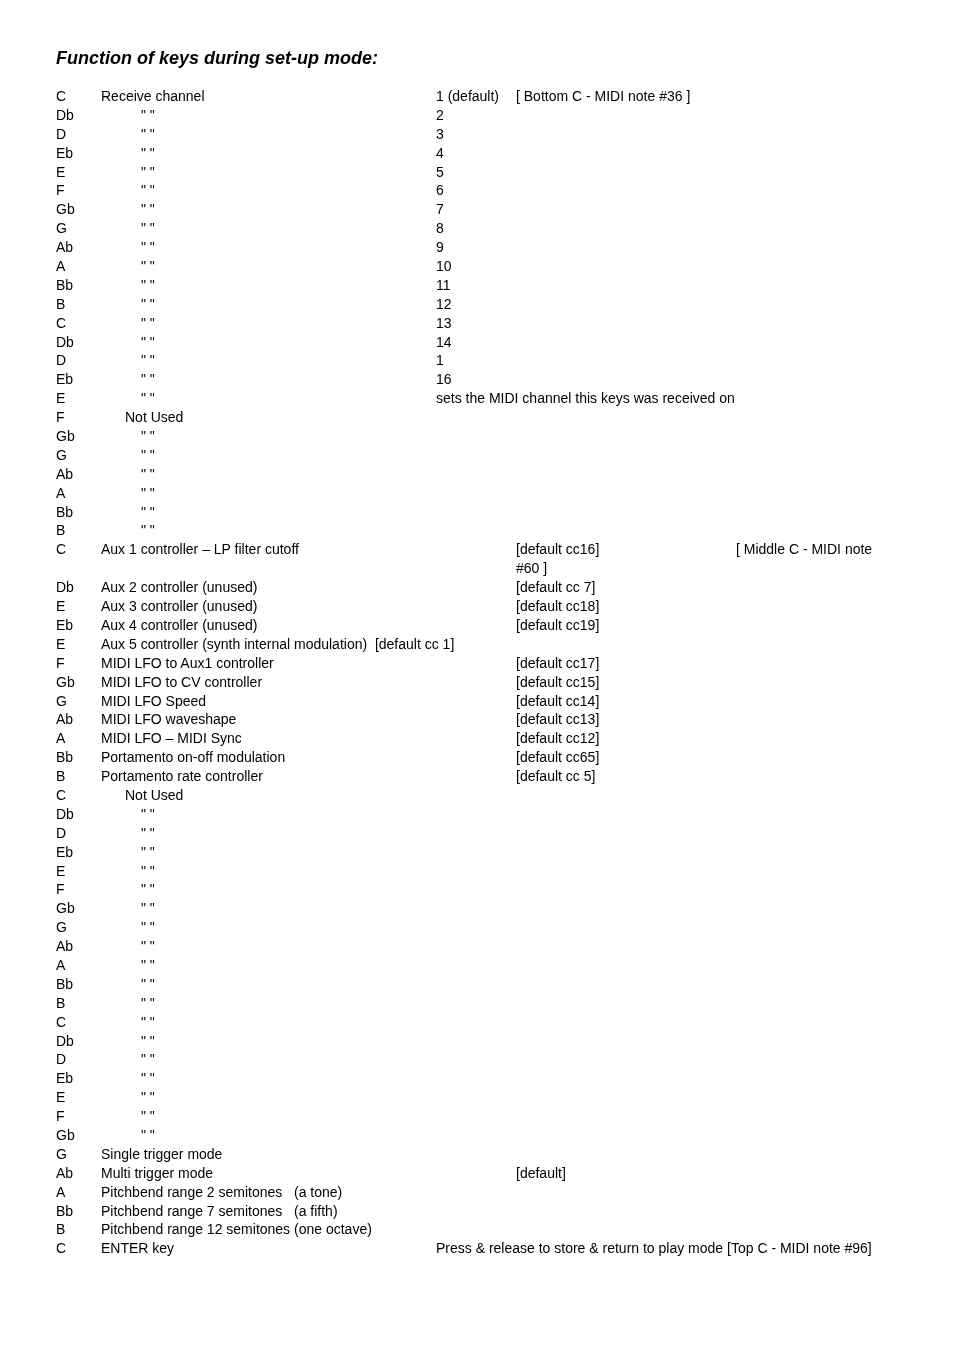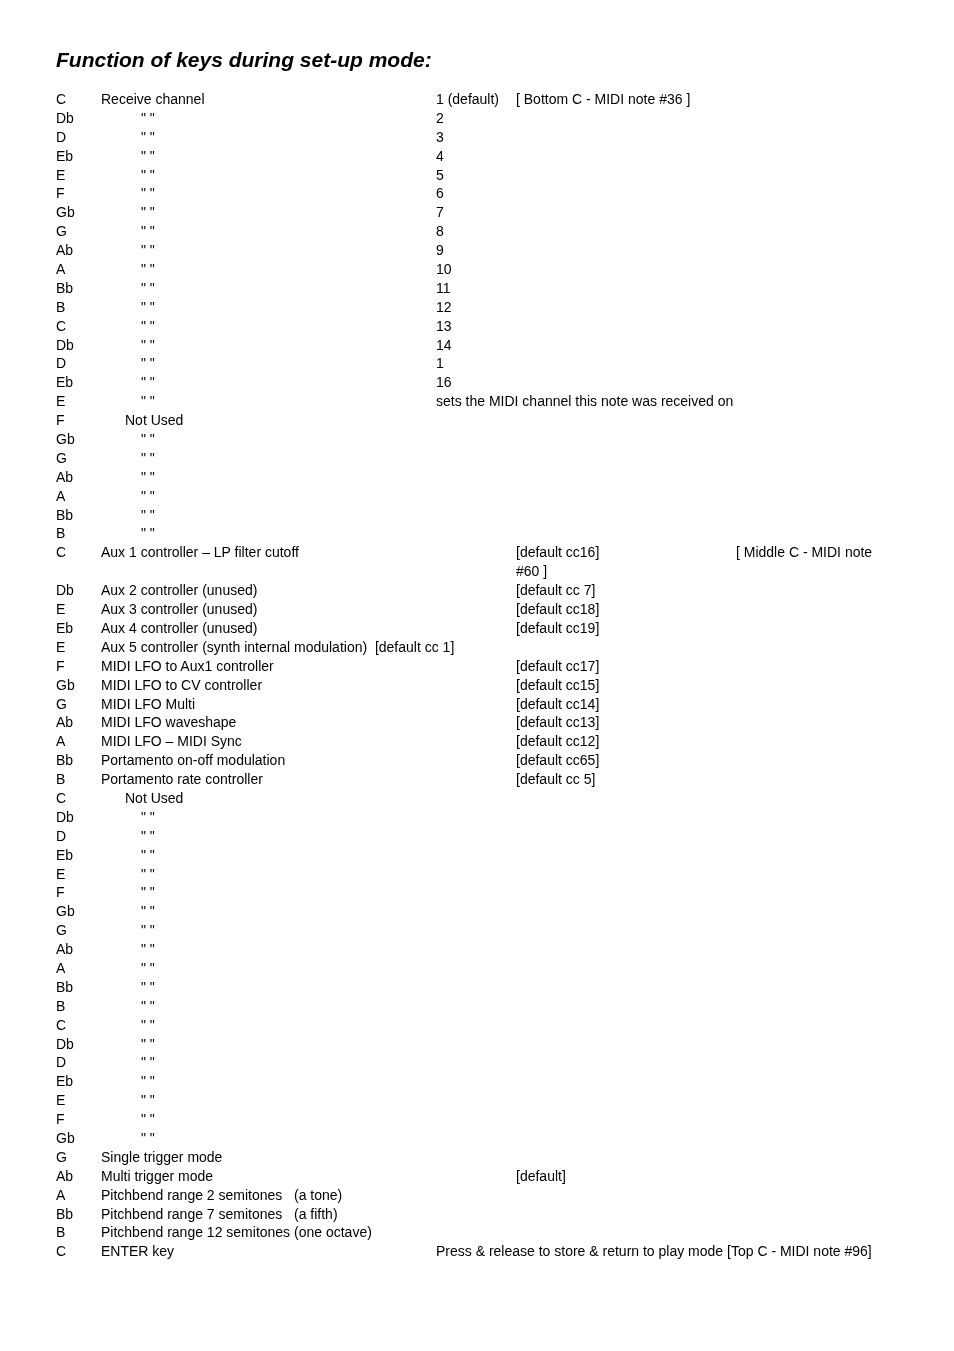--- a/index.html
+++ b/index.html
@@ -6,21 +6,21 @@
     font-family: Arial, Helvetica, sans-serif;
     font-size: 14px;
     color: #000;
     background: #fff;
     margin: 0;
     padding: 48px 56px;
     width: 954px;
     box-sizing: border-box;
   }
   h1 {
-    font-size: 21px;
+    font-size: 18px;
     font-weight: bold;
     font-style: italic;
     margin: 0 0 18px 0;
   }
   table {
     border-collapse: collapse;
     width: 100%;
   }
   td {
     vertical-align: top;
@@ -134,21 +134,21 @@
       </tr>
       <tr>
         <td class="col-key">Eb</td>
         <td class="col-func ditto">" "</td>
         <td class="col-val">16</td>
         <td class="col-extra"></td>
       </tr>
       <tr>
         <td class="col-key">E</td>
         <td class="col-func ditto">" "</td>
-        <td colspan="2">sets the MIDI channel this note was received on</td>
+        <td colspan="2">sets the MIDI channel this keys was received on</td>
       </tr>
       <tr>
         <td class="col-key">F</td>
         <td class="col-func" style="padding-left: 24px;">Not Used</td>
         <td class="col-val"></td>
         <td class="col-extra"></td>
       </tr>
       <tr>
         <td class="col-key">Gb</td>
         <td class="col-func ditto">" "</td>
@@ -220,21 +220,21 @@
         <td class="col-extra">[default cc17]</td>
       </tr>
       <tr>
         <td class="col-key">Gb</td>
         <td class="col-func">MIDI LFO to CV controller</td>
         <td class="col-val"></td>
         <td class="col-extra">[default cc15]</td>
       </tr>
       <tr>
         <td class="col-key">G</td>
-        <td class="col-func">MIDI LFO Multi</td>
+        <td class="col-func">MIDI LFO Speed</td>
         <td class="col-val"></td>
         <td class="col-extra">[default cc14]</td>
       </tr>
       <tr>
         <td class="col-key">Ab</td>
         <td class="col-func">MIDI LFO waveshape</td>
         <td class="col-val"></td>
         <td class="col-extra">[default cc13]</td>
       </tr>
       <tr>

